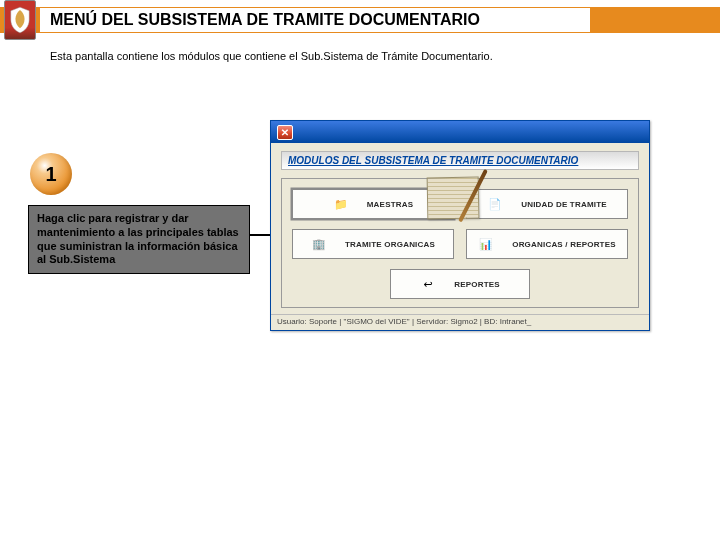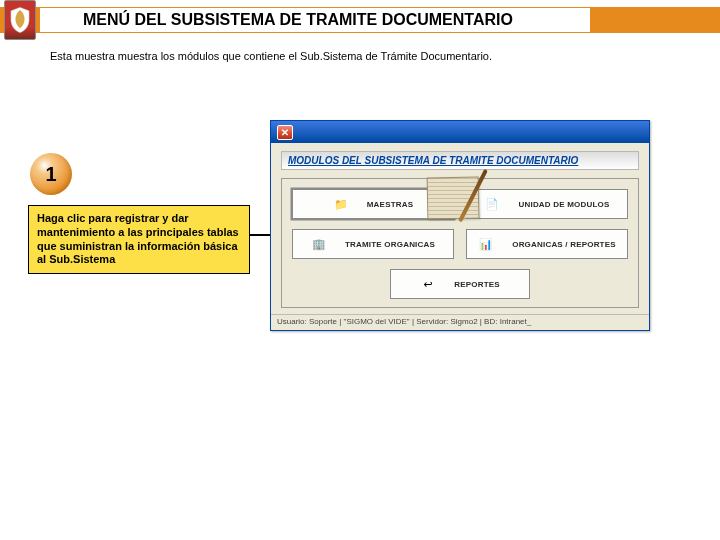--- a/index.html
+++ b/index.html
@@ -44,21 +44,20 @@
     width: 550px;
     background: #fff;
     display: flex;
     align-items: center;
     padding-left: 10px;
   }
   .title-band span {
     font-weight: bold;
     font-size: 16px;
     color: #000;
-    margin-left: 33px;
   }
   .subtitle {
     position: absolute;
     top: 50px;
     left: 50px;
     font-size: 11px;
     color: #000;
   }
   .badge {
     position: absolute;
@@ -80,21 +79,21 @@
     position: absolute;
     top: 205px;
     left: 28px;
     width: 222px;
     border: 1.5px solid #000;
     padding: 6px 8px;
     font-size: 11px;
     font-weight: bold;
     color: #000;
     line-height: 1.25;
-    background: #fde047;
+    background: #737373;
   }
   .pointer-line {
     position: absolute;
     top: 234px;
     left: 250px;
     width: 165px;
     height: 2px;
     background: #000;
   }
   .dialog {
@@ -251,21 +250,21 @@
 <div class="logo">
   <svg viewBox="0 0 24 30">
     <path d="M12 1 L22 5 L22 15 C22 22 17 27 12 29 C7 27 2 22 2 15 L2 5 Z" fill="#fff" stroke="#999" stroke-width="0.5"></path>
     <path d="M12 4 C9 6 7 10 7 14 C7 18 9 22 12 24 C15 22 17 18 17 14 C17 10 15 6 12 4 Z" fill="#d9a648"></path>
   </svg>
 </div>
 <div class="title-band">
   <span>MENÚ DEL SUBSISTEMA DE TRAMITE DOCUMENTARIO</span>
 </div>
 
-<div class="subtitle">Esta muestra muestra los módulos que contiene el Sub.Sistema de Trámite Documentario.</div>
+<div class="subtitle">Esta pantalla contiene los módulos que contiene el Sub.Sistema de Trámite Documentario.</div>
 
 <div class="badge">1</div>
 
 <div class="callout">Haga clic para registrar y dar mantenimiento a las principales tablas que suministran la información básica al Sub.Sistema</div>
 <div class="pointer-line"></div>
 
 <div class="dialog">
   <div class="titlebar">
     <div class="close-btn">
       <span>✕</span>
@@ -280,21 +279,21 @@
         <div class="pen"></div>
       </div>
 
       <div class="row">
         <div class="btn highlight">
           <span class="btn-icon">📁</span>
           <span class="btn-label">MAESTRAS</span>
         </div>
         <div class="btn">
           <span class="btn-icon">📄</span>
-          <span class="btn-label">UNIDAD DE MODULOS</span>
+          <span class="btn-label">UNIDAD DE TRAMITE</span>
         </div>
       </div>
 
       <div class="row">
         <div class="btn">
           <span class="btn-icon">🏢</span>
           <span class="btn-label">TRAMITE ORGANICAS</span>
         </div>
         <div class="btn">
           <span class="btn-icon">📊</span>

